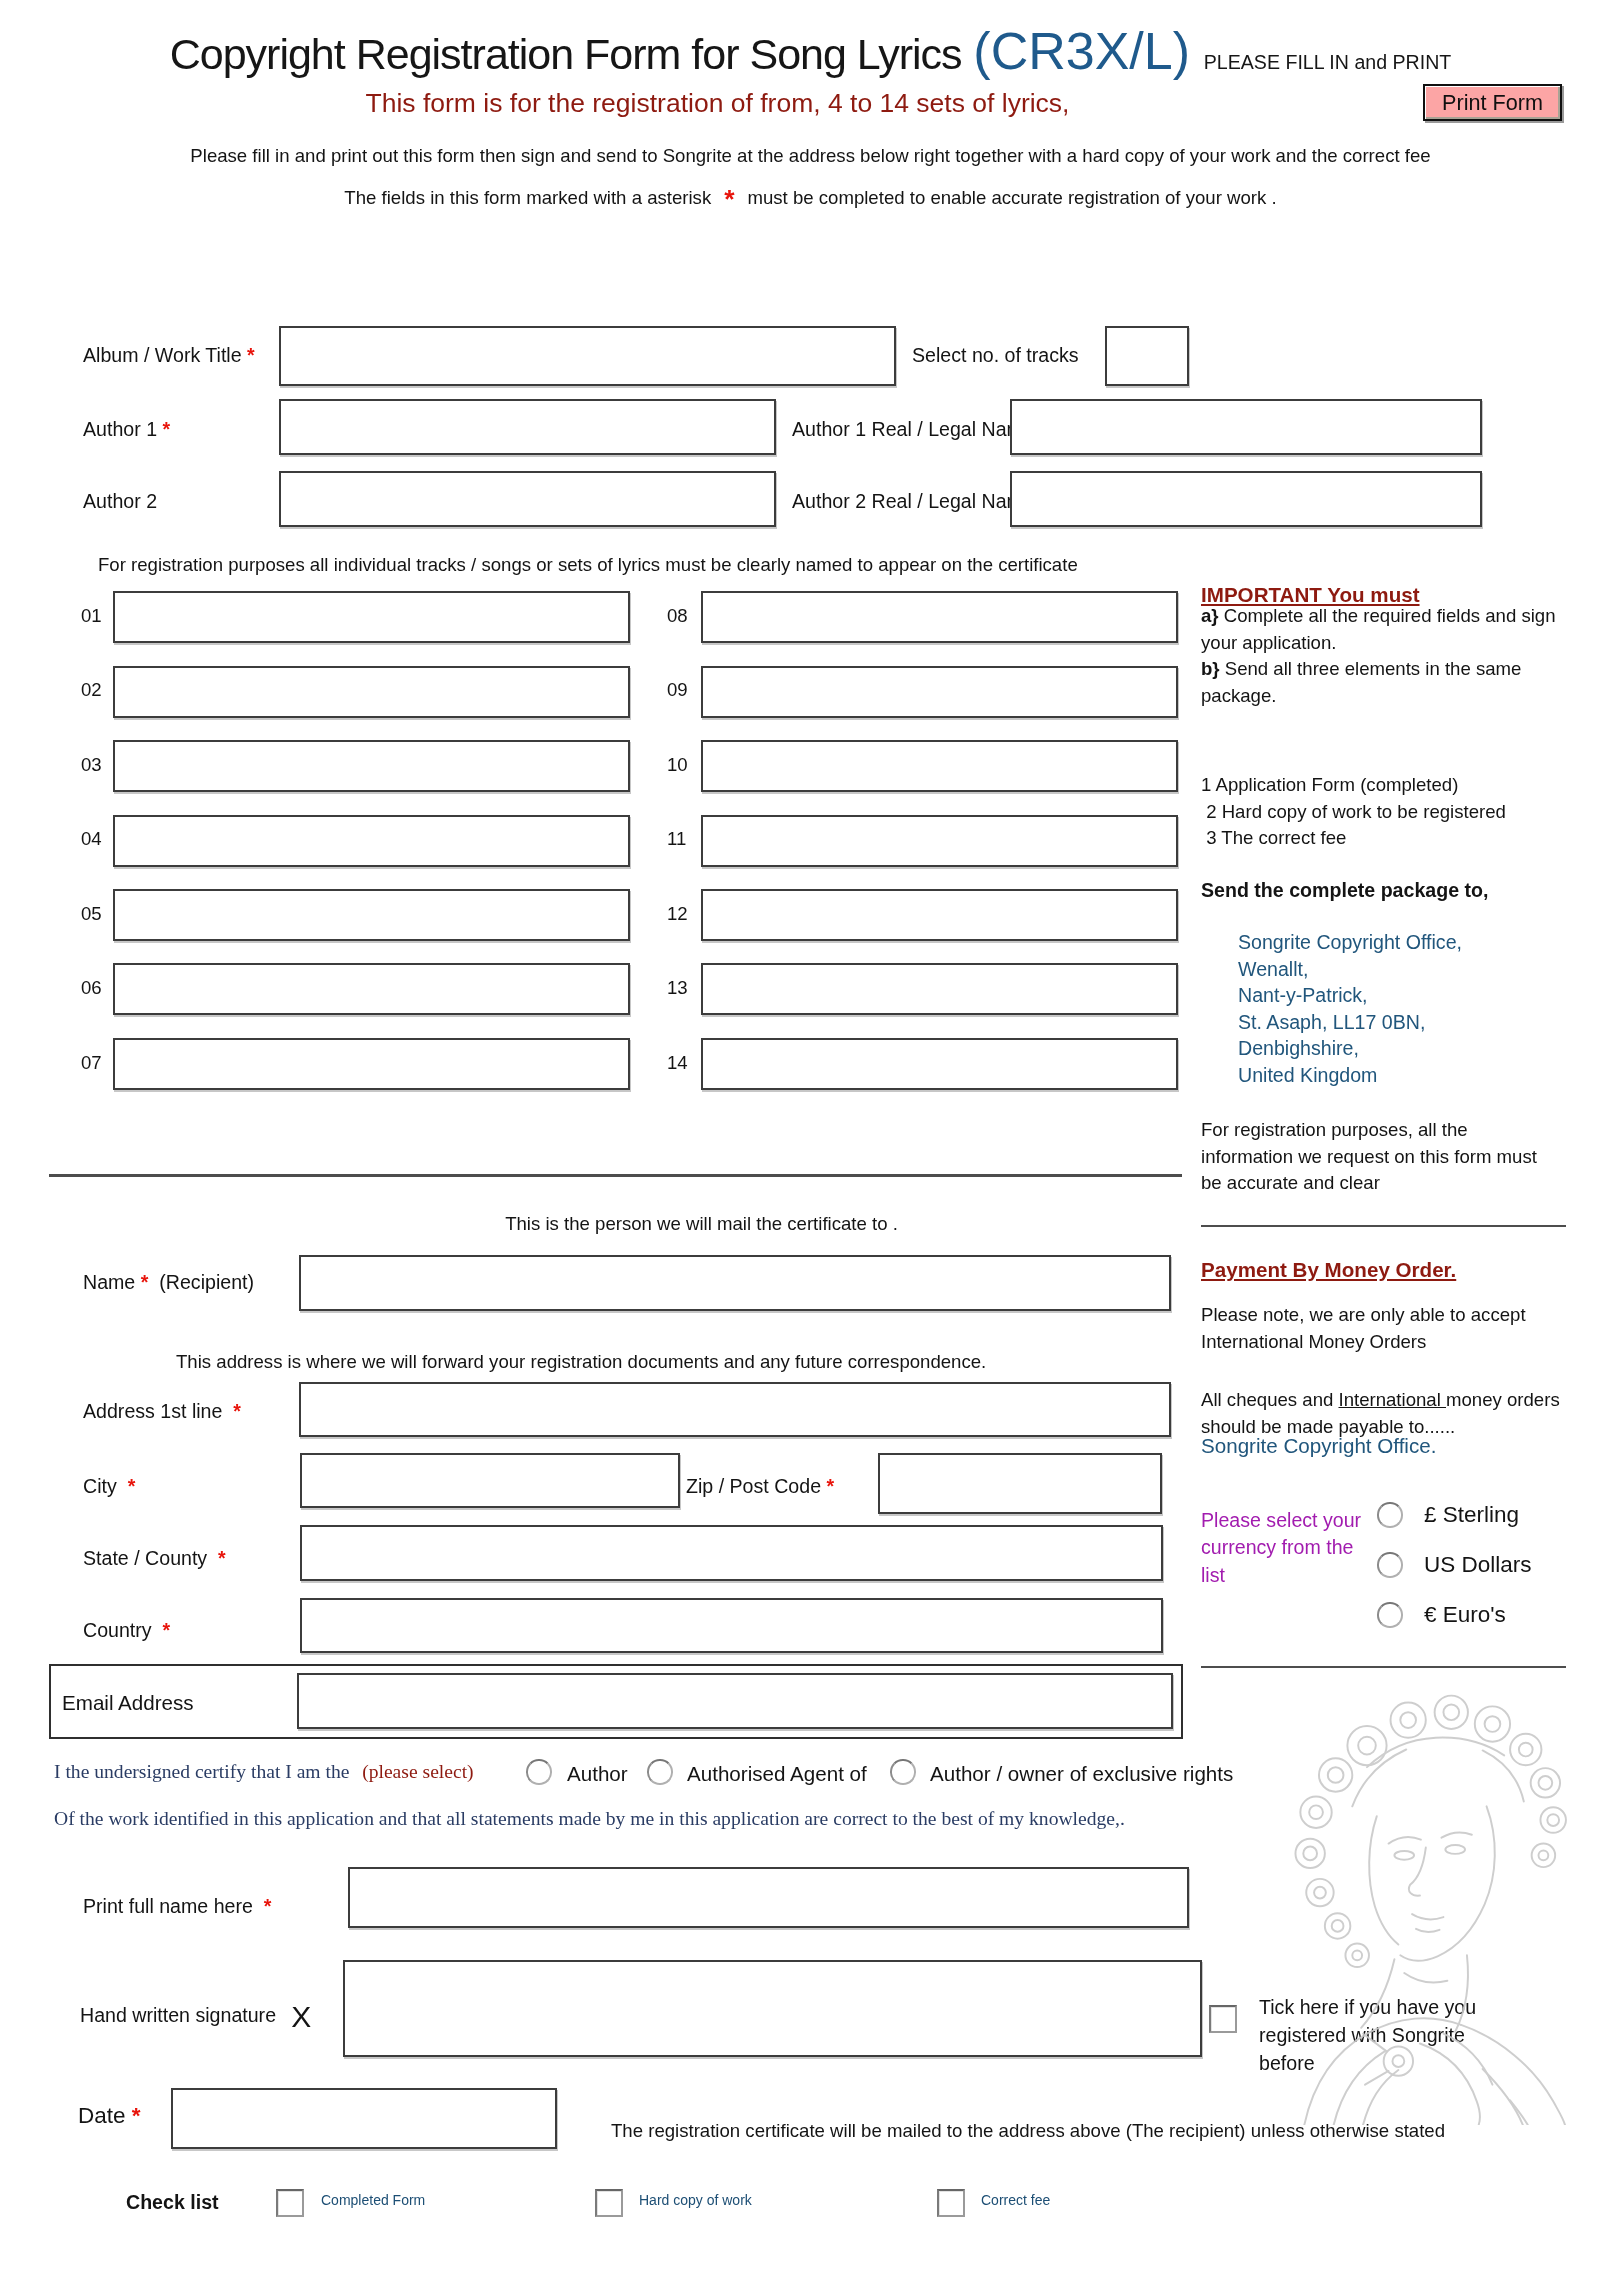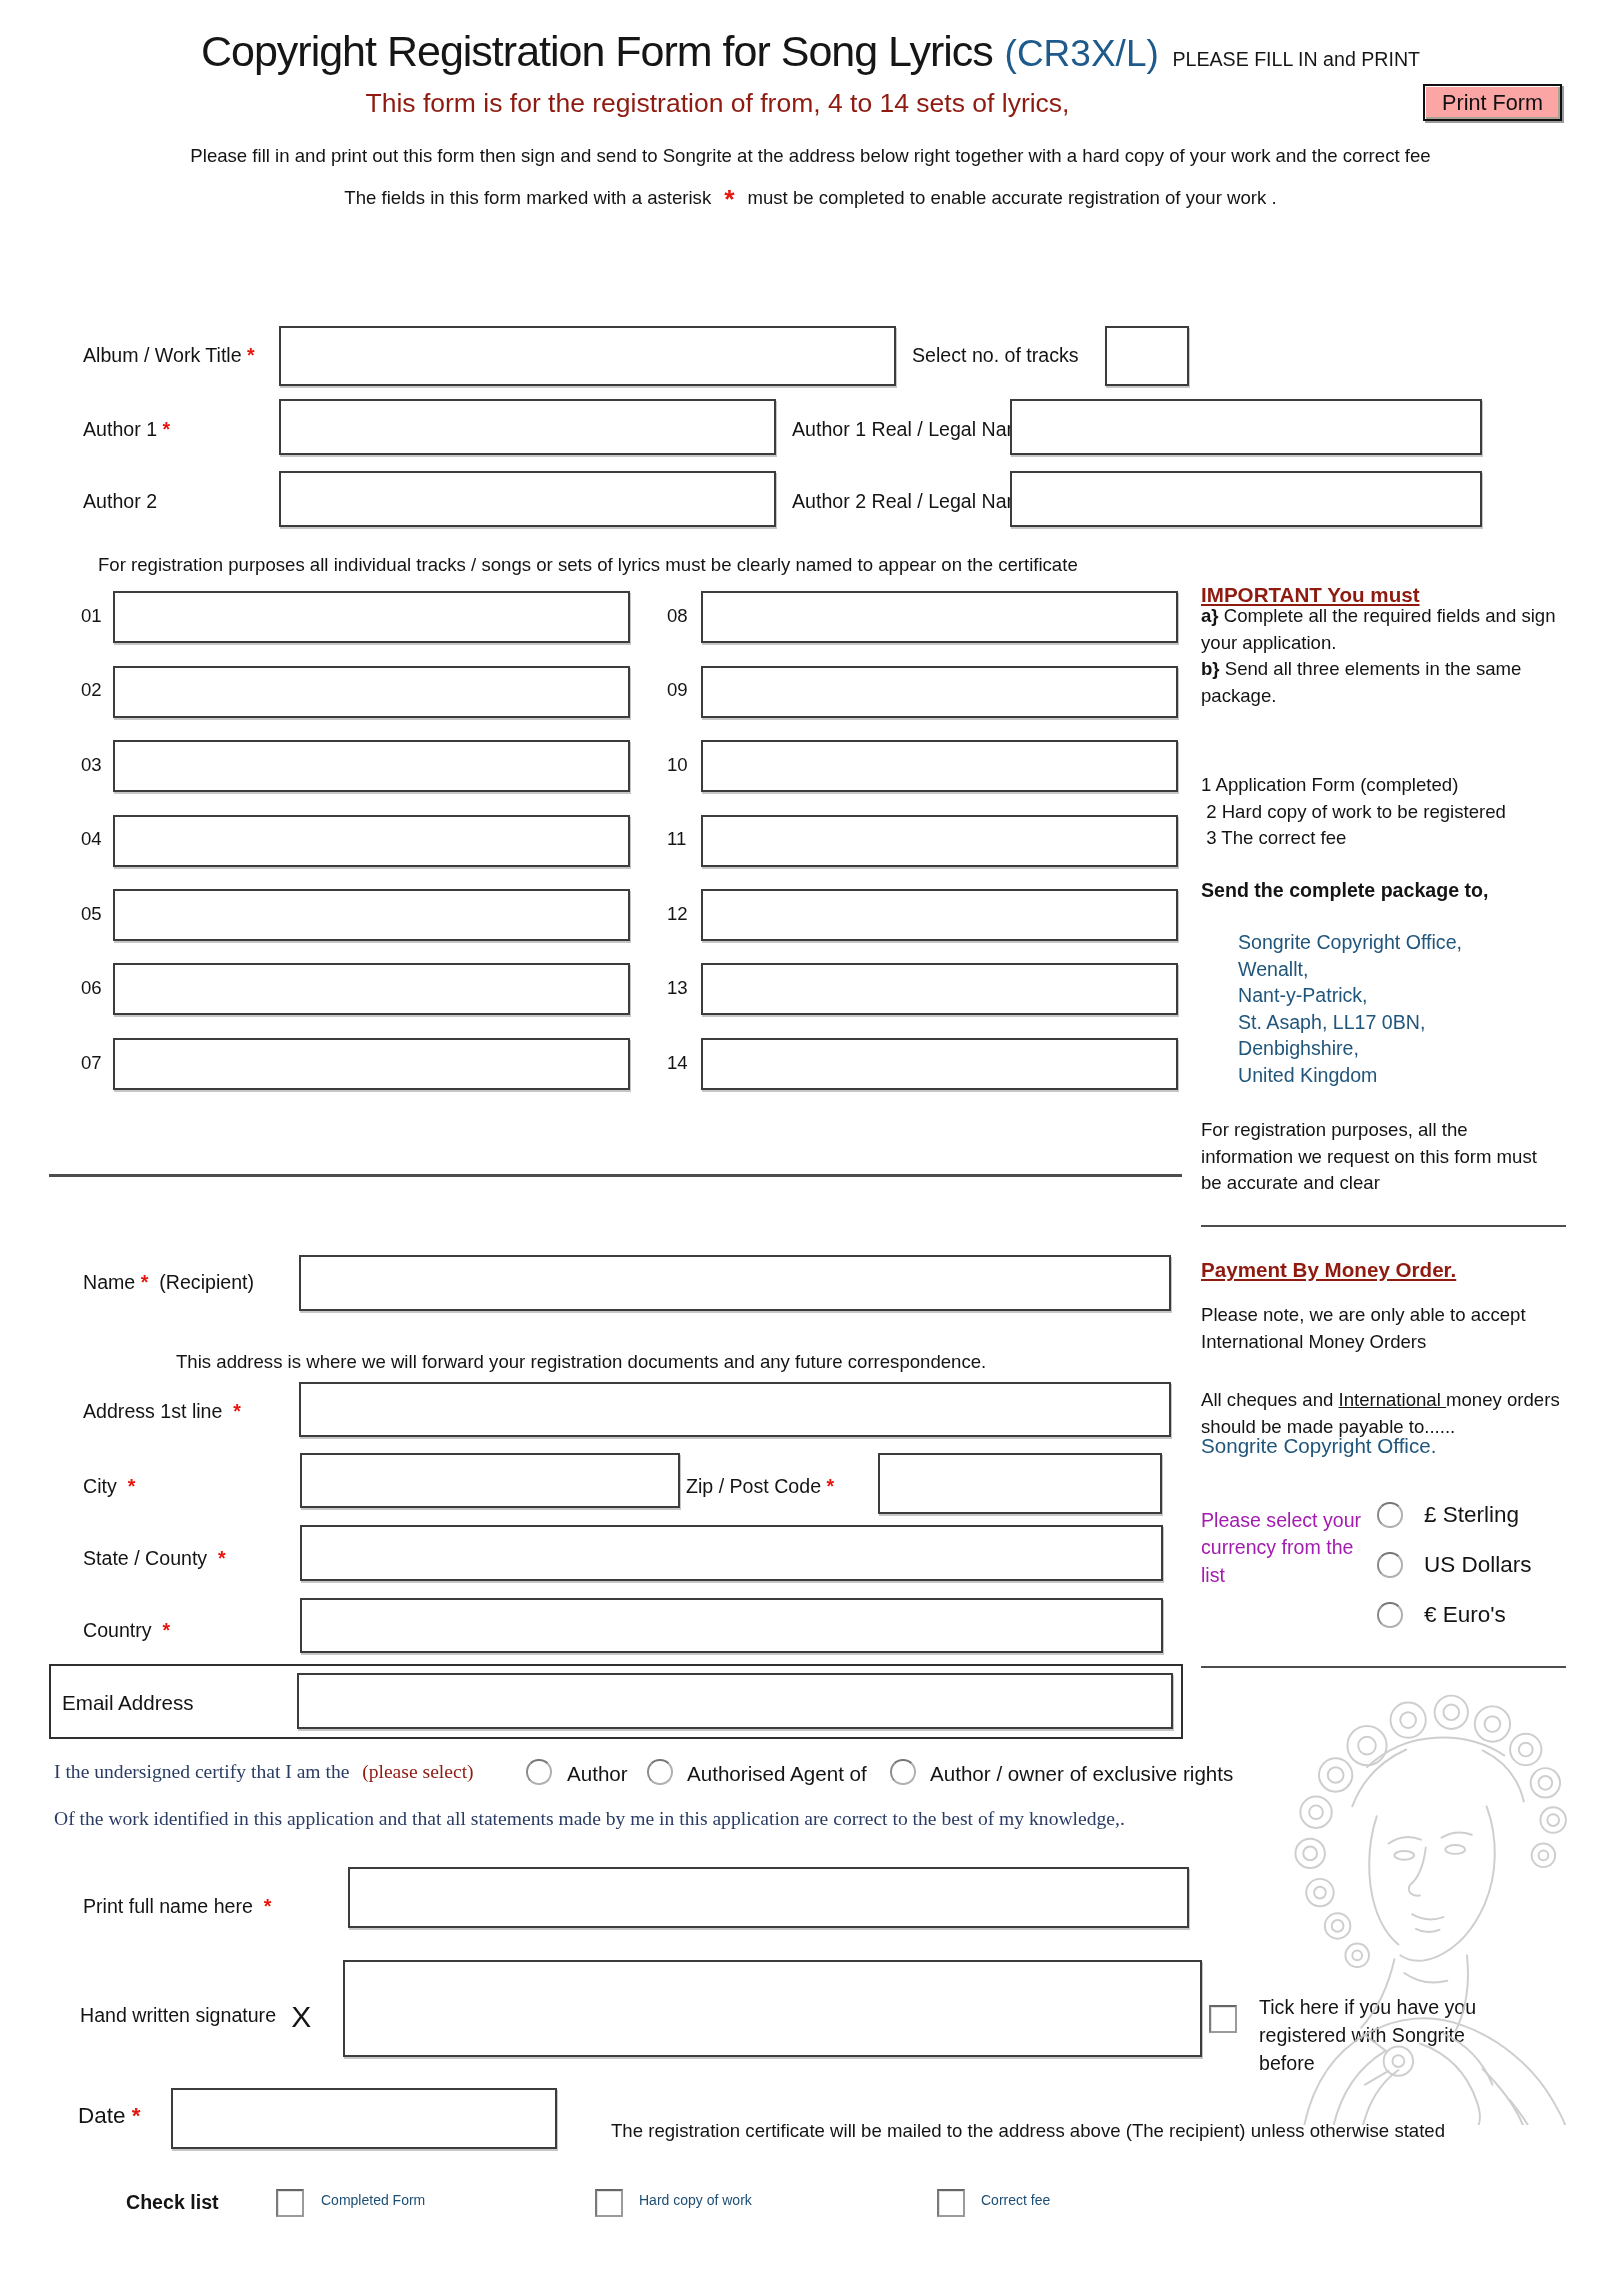--- a/index.html
+++ b/index.html
@@ -27,21 +27,21 @@
   .radio{position:absolute;width:25.5px;height:25.5px;border-radius:50%;background:#fff;box-sizing:border-box;
         border:2px solid #b0b0b0;border-top-color:#777;border-left-color:#8c8c8c;cursor:pointer;}
   .checkbox{position:absolute;width:28px;height:28px;background:#fff;box-sizing:border-box;
         border:2px solid #9a9a9a;border-top-color:#666;border-left-color:#7a7a7a;
         box-shadow:inset 1px 1px 0 #e2e2e2;cursor:pointer;}
   .pre{white-space:pre-wrap;}
   #printBtn{position:absolute;left:1423px;top:84px;width:139px;height:37px;background:#fca5a5;
         border:2px solid #101010;font-family:inherit;font-size:21.6px;color:#101010;cursor:pointer;
         box-shadow:2px 2px 0 #9a9a9a, inset 1px 1px 0 #ffffff, inset -2px -2px 0 #a8a395;}
   .t-main{font-size:43px;color:#161616;letter-spacing:-1px;}
-  .t-code{font-size:37px;color:#1f5a8c;margin-left:11.8px;}
+  .t-code{font-size:52px;color:#1f5a8c;margin-left:11.8px;}
   .t-note{font-size:19.6px;color:#161616;margin-left:13.7px;}
   .subtitle{position:absolute;top:88px;left:0;right:186px;text-align:center;
         font-size:26.5px;color:#8e1a10;}
   .cur-lbl{position:absolute;font-size:22.5px;color:#141414;white-space:nowrap;}
   .chk-lbl{position:absolute;font-size:14px;color:#1c4e74;white-space:nowrap;text-align:right;}
   .opt-lbl{position:absolute;font-size:20.6px;color:#141414;white-space:nowrap;}
 </style>
 </head>
 <body>
 
@@ -113,20 +113,21 @@
   <span class="lbl small" style="left:667px;top:977px;">13</span>
   <input class="fbox" style="left: 701px; top: 963px; width: 477px; height: 52px;">
 
   <span class="lbl small" style="left:81px;top:1052px;">07</span>
   <input class="fbox" style="left: 113px; top: 1038px; width: 517px; height: 52px;">
   <span class="lbl small" style="left:667px;top:1052px;">14</span>
   <input class="fbox" style="left: 701px; top: 1038px; width: 477px; height: 52px;">
 
   <div class="rule" style="left:49px;top:1174px;width:1133px;"></div>
 
+  <div class="abs small nowrap" style="left:172px;width:1059px;top:1213px;text-align:center;">This is the person we will mail the certificate to .</div>
 
   <div class="lbl" style="left:83px;top:1271px;">
     <span>Name</span> <span class="req">*</span>&nbsp;&nbsp;<span>(Recipient)</span>
   </div>
   <input class="fbox" style="left: 299px; top: 1255px; width: 872px; height: 56px;">
 
   <div class="lbl small" style="left:176px;top:1351px;">This address is where we will forward your registration documents and any future correspondence.</div>
 
   <div class="lbl" style="left:83px;top:1400px;">
     <span>Address 1st line</span>&nbsp; <span class="req">*</span>

